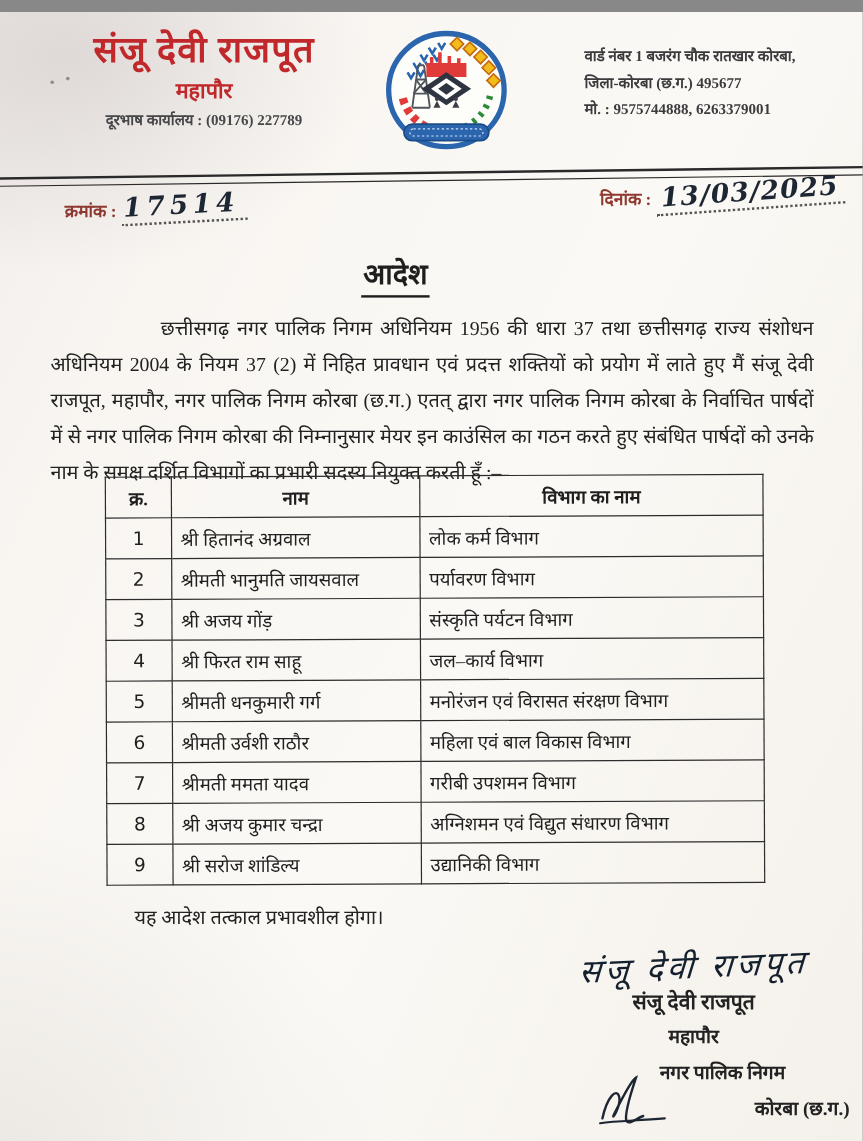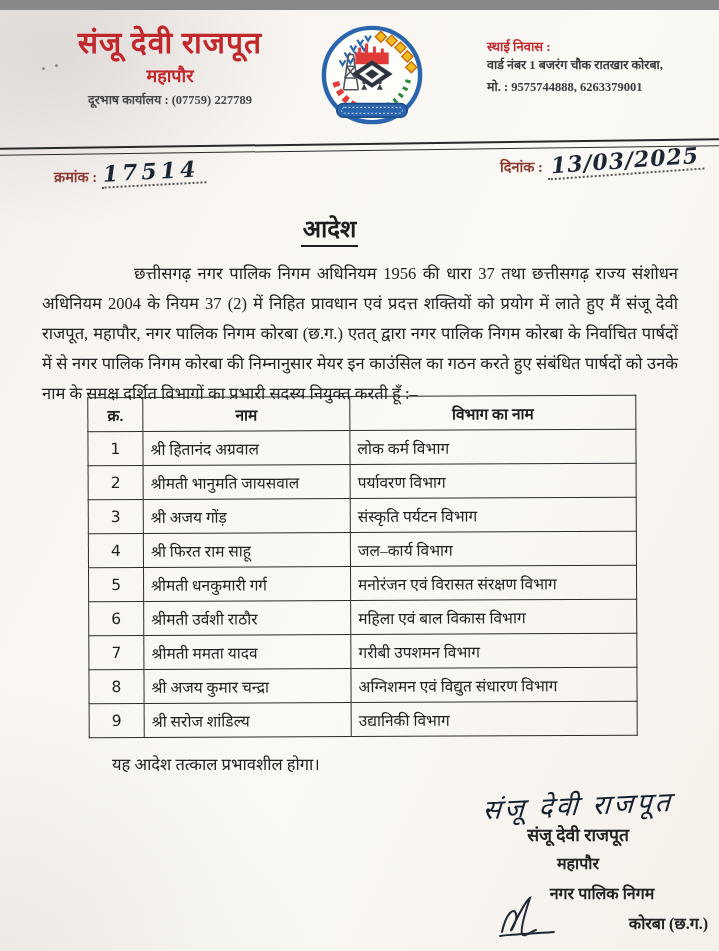--- a/index.html
+++ b/index.html
@@ -67,21 +67,21 @@
 <body>
 
 <div class="page">
 
   <div class="dot" style="left:42px;top:57px"></div>
   <div class="dot" style="left:55px;top:54px"></div>
 
   <div class="hdr-left">
     <div class="name">संजू देवी राजपूत</div>
     <div class="role">महापौर</div>
-    <div class="phone">दूरभाष कार्यालय : (07759) 227789</div>
+    <div class="phone">दूरभाष कार्यालय : (09176) 227789</div>
   </div>
 
   <div class="logo-wrap">
     <svg viewBox="0 0 110 106" width="108" height="106">
       <ellipse cx="55" cy="51" rx="49" ry="48" fill="#fdfdfa" stroke="#2a65ae" stroke-width="4.5"></ellipse>
 
       <g stroke="#2a65ae" stroke-width="2.2" fill="none">
         <path d="M22,36 l3,5 l3,-5"></path>
           <path d="M27,28 l3,5 l3,-5"></path>
         <path d="M33,21 l3,5 l3,-5"></path>
@@ -121,22 +121,22 @@
       <path d="M18,58 A38,38 0 0 0 42,84" fill="none" stroke="#e03b38" stroke-width="7" stroke-dasharray="5 4"></path>
 
       <path d="M92,56 A38,38 0 0 1 66,84" fill="none" stroke="#2c8a3a" stroke-width="5.5" stroke-dasharray="3 5"></path>
 
       <rect x="19" y="80" width="72" height="14" rx="7" fill="#2a65ae" stroke="#1c4c86" stroke-width="1.5"></rect>
       <rect x="24" y="84" width="62" height="6" rx="3" fill="none" stroke="#cfe0f2" stroke-width="1" stroke-dasharray="2 2"></rect>
     </svg>
   </div>
 
   <div class="hdr-right">
-    <div class="res">स्थाई निवास :</div>
     <div class="ln">वार्ड नंबर 1 बजरंग चौक रातखार कोरबा,</div>
+    <div class="ln">जिला-कोरबा (छ.ग.) 495677</div>
     <div class="ln">मो. : 9575744888, 6263379001</div>
   </div>
 
   <div class="rule2"></div>
 
   <div class="serial">
     <span class="ref-label">क्रमांक :</span>
     <span class="hand hand-val">17514</span>
   </div>
   <div class="datebox">

